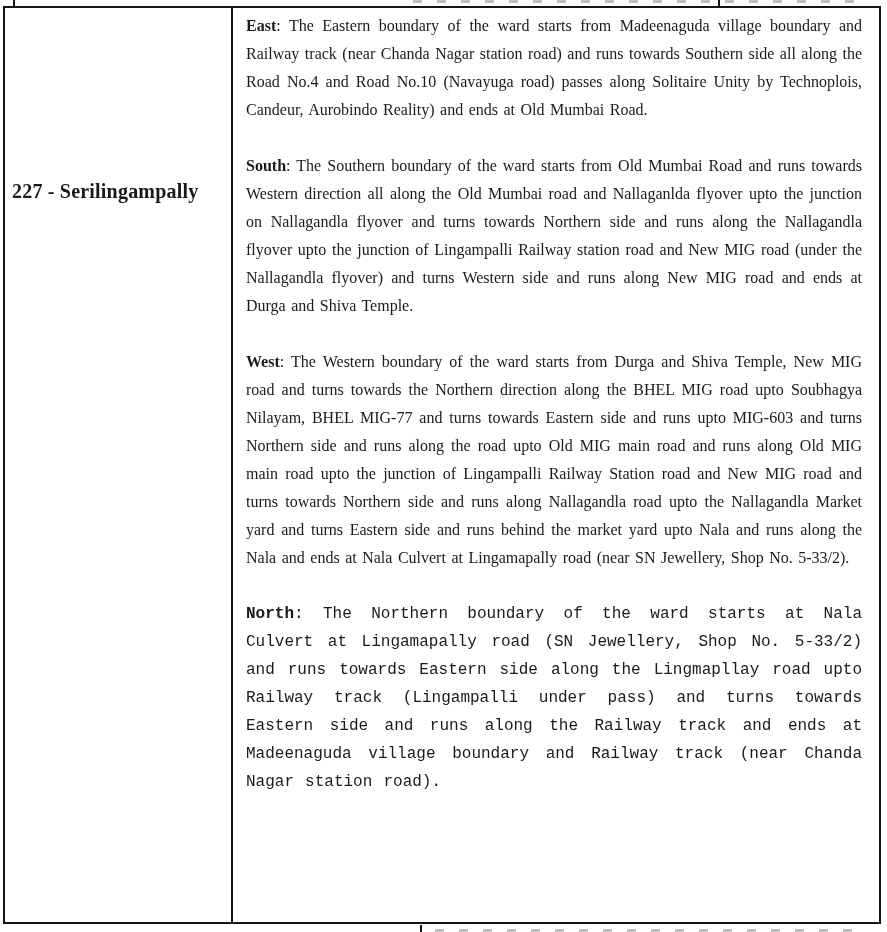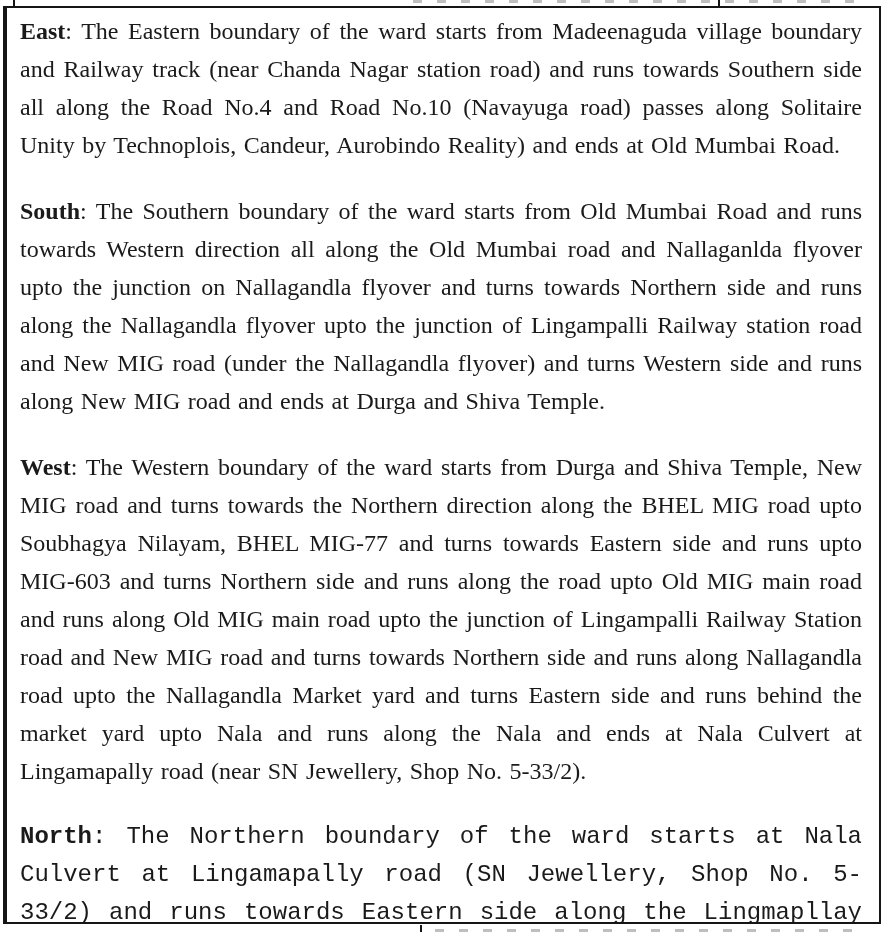--- a/index.html
+++ b/index.html
@@ -56,22 +56,22 @@
   }
   .cell-right{
     flex:1 1 auto;
     box-sizing:border-box;
     border-left:2px solid #151515;
     padding:4px 9px 0 13px;
     overflow:hidden;
   }
   .para{
     margin:0 8px 28px 0;
-    font-size:24px;
-    line-height:38px;
+    font-size:16px;
+    line-height:28px;
     text-align:justify;
     word-spacing:1.5px;
   }
   .para:last-child{margin-bottom:0;font-family:Liberation Mono, monospace;}
   .direction{font-weight:bold;}
 
   
   .bottom-sliver{
     position:relative;
     margin-left:3px;
@@ -88,20 +88,23 @@
 <div class="page">
 
   <div class="top-sliver">
     <span class="tick t1"></span>
     <span class="tick t2"></span>
     <span class="remnant-strip"></span>
   </div>
 
   <div class="table-row">
 
+    <div class="cell-left">
+      <div class="ward-label">227 - Serilingampally</div>
+    </div>
 
     <div class="cell-right">
 
       <p class="para"><span class="direction">East</span><span class="colon">: </span><span>The Eastern boundary of the ward starts from Madeenaguda village boundary and Railway track (near Chanda Nagar station road) and runs towards Southern side all along the Road No.4 and Road No.10 (Navayuga road) passes along Solitaire Unity by Technoplois, Candeur, Aurobindo Reality) and ends at Old Mumbai Road.</span></p>
 
       <p class="para"><span class="direction">South</span><span class="colon">: </span><span>The Southern boundary of the ward starts from Old Mumbai Road and runs towards Western direction all along the Old Mumbai road and Nallaganlda flyover upto the junction on Nallagandla flyover and turns towards Northern side and runs along the Nallagandla flyover upto the junction of Lingampalli Railway station road and New MIG road (under the Nallagandla flyover) and turns Western side and runs along New MIG road and ends at Durga and Shiva Temple.</span></p>
 
       <p class="para"><span class="direction">West</span><span class="colon">: </span><span>The Western boundary of the ward starts from Durga and Shiva Temple, New MIG road and turns towards the Northern direction along the BHEL MIG road upto Soubhagya Nilayam, BHEL MIG-77 and turns towards Eastern side and runs upto MIG-603 and turns Northern side and runs along the road upto Old MIG main road and runs along Old MIG main road upto the junction of Lingampalli Railway Station road and New MIG road and turns towards Northern side and runs along Nallagandla road upto the Nallagandla Market yard and turns Eastern side and runs behind the market yard upto Nala and runs along the Nala and ends at Nala Culvert at Lingamapally road (near SN Jewellery, Shop No. 5-33/2).</span></p>
 
       <p class="para"><span class="direction">North</span><span class="colon">: </span><span>The Northern boundary of the ward starts at Nala Culvert at Lingamapally road (SN Jewellery, Shop No. 5-33/2) and runs towards Eastern side along the Lingmapllay road upto Railway track (Lingampalli under pass) and turns towards Eastern side and runs along the Railway track and ends at Madeenaguda village boundary and Railway track (near Chanda Nagar station road).</span></p>

